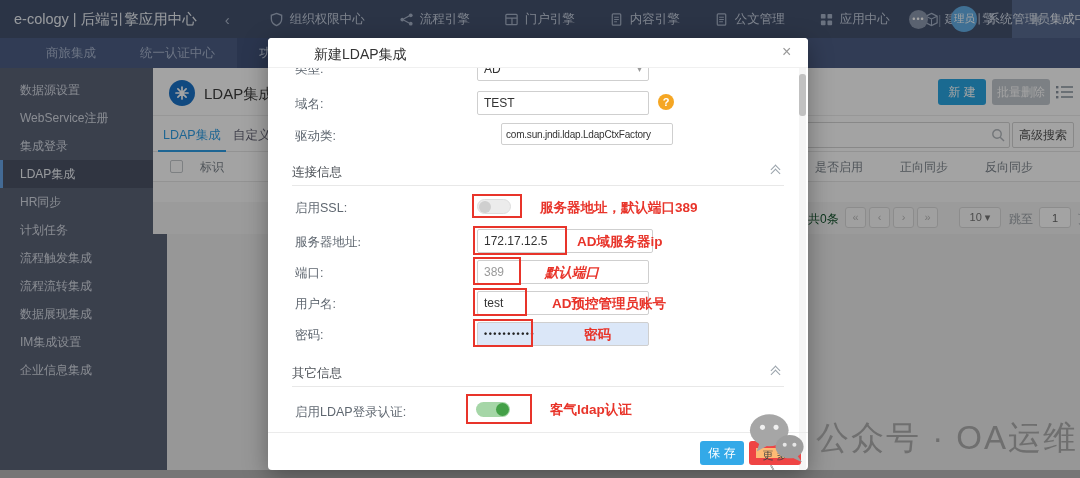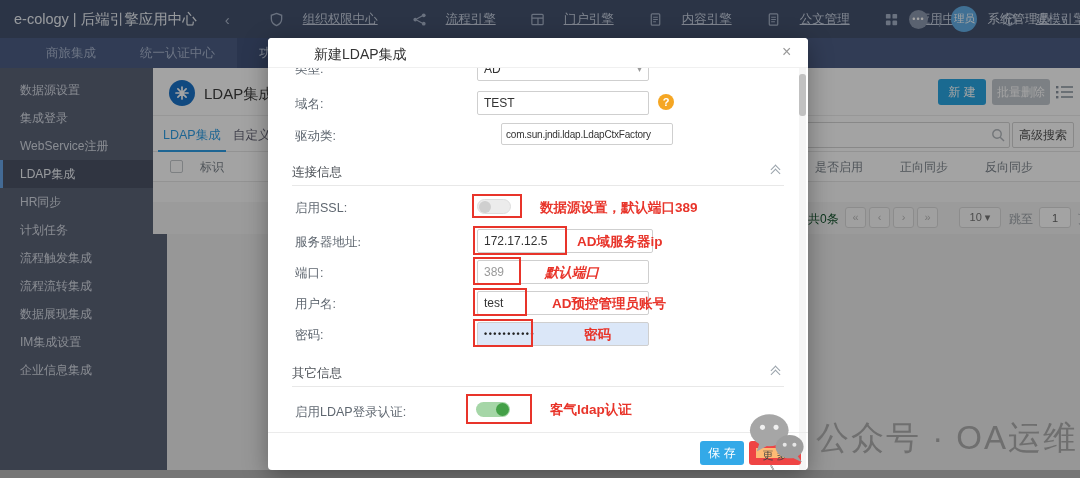--- a/index.html
+++ b/index.html
@@ -5,21 +5,21 @@
   * { margin:0; padding:0; box-sizing:border-box; }
   html,body { width:1080px; height:478px; overflow:hidden; background:#222; }
   body, input, button { font-family:"Liberation Sans","DejaVu Sans",sans-serif; }
   #app { position:relative; width:1080px; height:478px; overflow:hidden; background:#ededed; }
 
   
   .topbar { position:absolute; left:0; top:0; width:1080px; height:38px; background:#44526e; display:flex; align-items:center; z-index:1; }
   .logo { color:#eef2f8; font-size:14.5px; margin-left:14px; white-space:nowrap; }
   .back-chev { color:#aeb9cc; font-size:15px; margin-left:28px; cursor:pointer; }
   .topnav { display:flex; height:38px; margin-left:22px; }
-  .topnav-item { display:flex; align-items:center; gap:19px; padding:0 17px; color:#c6cfdf; font-size:12.5px; cursor:pointer; white-space:nowrap;text-decoration:underline; }
+  .topnav-item { display:flex; align-items:center; gap:6px; padding:0 17px; color:#c6cfdf; font-size:12.5px; cursor:pointer; white-space:nowrap; }
   .topnav-item .ticon { width:15px; height:15px; color:#a7b3c8; flex:0 0 auto; }
   .topnav-item.active { background:#5a6d92; color:#eef3fa; }
   .top-right { position:absolute; right:12px; top:0; height:38px; display:flex; align-items:center; gap:10px; }
   .dots-icon { width:19px; height:19px; border-radius:50%; background:#8d99af; color:#fff; font-size:9px; letter-spacing:1px; display:flex; align-items:center; justify-content:center; cursor:pointer; }
   .vsep { color:#7d8aa2; font-size:13px; }
   .avatar { width:26px; height:26px; border-radius:50%; background:#64b0e8; color:#fff; font-size:10.5px; display:flex; align-items:center; justify-content:center; cursor:pointer; }
   .username { color:#d6deeb; font-size:12.5px; cursor:pointer; }
   .user-caret { color:#b6c1d4; font-size:11px; cursor:pointer; }
 
   
@@ -194,22 +194,22 @@
     <div class="secondbar-item active">
         <span>功能集成</span>
       </div>
     <div class="secondbar-item">
         <span>财务集成</span>
       </div>
   </nav>
 
   <aside class="sidebar">
     <div class="side-item">数据源设置</div>
+    <div class="side-item">WebService注册</div>
     <div class="side-item">集成登录</div>
-    <div class="side-item">WebService注册</div>
     <div class="side-item active">LDAP集成</div>
     <div class="side-item">HR同步</div>
     <div class="side-item">计划任务</div>
     <div class="side-item">流程触发集成</div>
     <div class="side-item">流程流转集成</div>
     <div class="side-item">数据展现集成</div>
     <div class="side-item">IM集成设置</div>
     <div class="side-item">企业信息集成</div>
   </aside>
 
@@ -294,21 +294,21 @@
         <i class="c1"></i>
         <i class="c2"></i>
       </div>
     <div class="divider" style="top:147px;"></div>
 
     <span class="flabel" style="left:27px; top:162px;">启用SSL:</span>
     <div class="toggle toggle-off">
         <span class="knob"></span>
       </div>
     <div class="redbox" style="left:204px; top:156px; width:50px; height:24px;"></div>
-    <span class="redtext" style="left:272px; top:161px;">数据源设置，默认端口389</span>
+    <span class="redtext" style="left:272px; top:161px;">服务器地址，默认端口389</span>
 
     <span class="flabel" style="left:27px; top:196px;font-family:Liberation Serif, serif;">服务器地址:</span>
     <input class="finput" style="left: 209px; top: 191px; width: 176px;" value="172.17.12.5">
     <div class="redbox" style="left:205px; top:188px; width:94px; height:29px;"></div>
     <span class="redtext" style="left:309px; top:195px;">AD域服务器ip</span>
 
     <span class="flabel" style="left:27px; top:227px;">端口:</span>
     <input class="finput gray-val" style="left: 209px; top: 222px; width: 172px;" value="389">
     <div class="redbox" style="left:205px; top:219px; width:48px; height:28px;"></div>
     <span class="redtext" style="left:277px; top:226px;font-style:italic;">默认端口</span>

